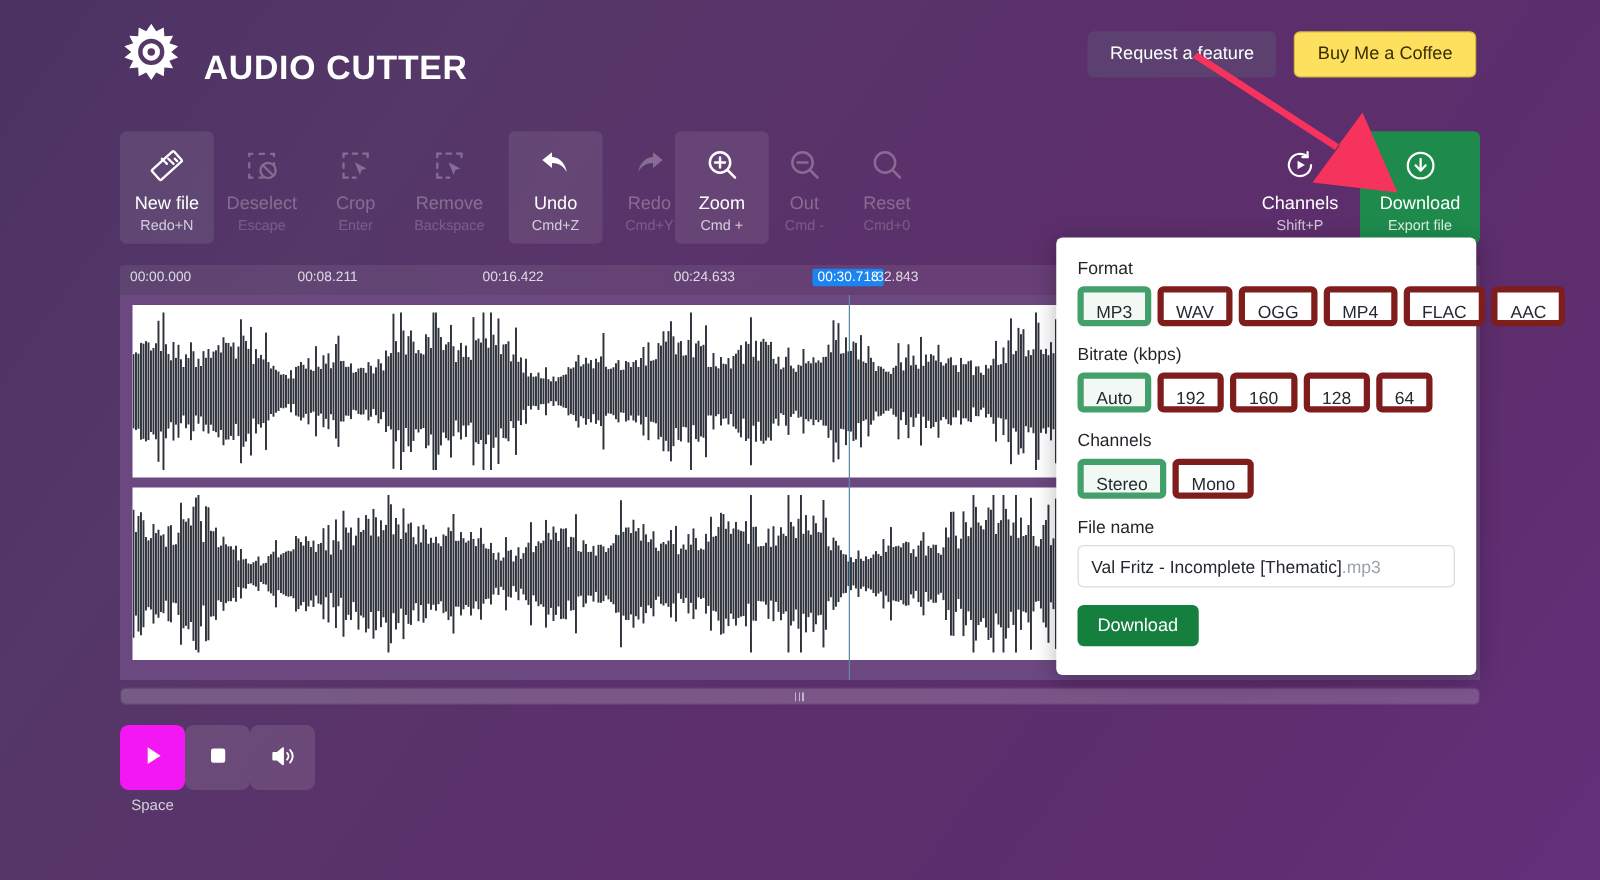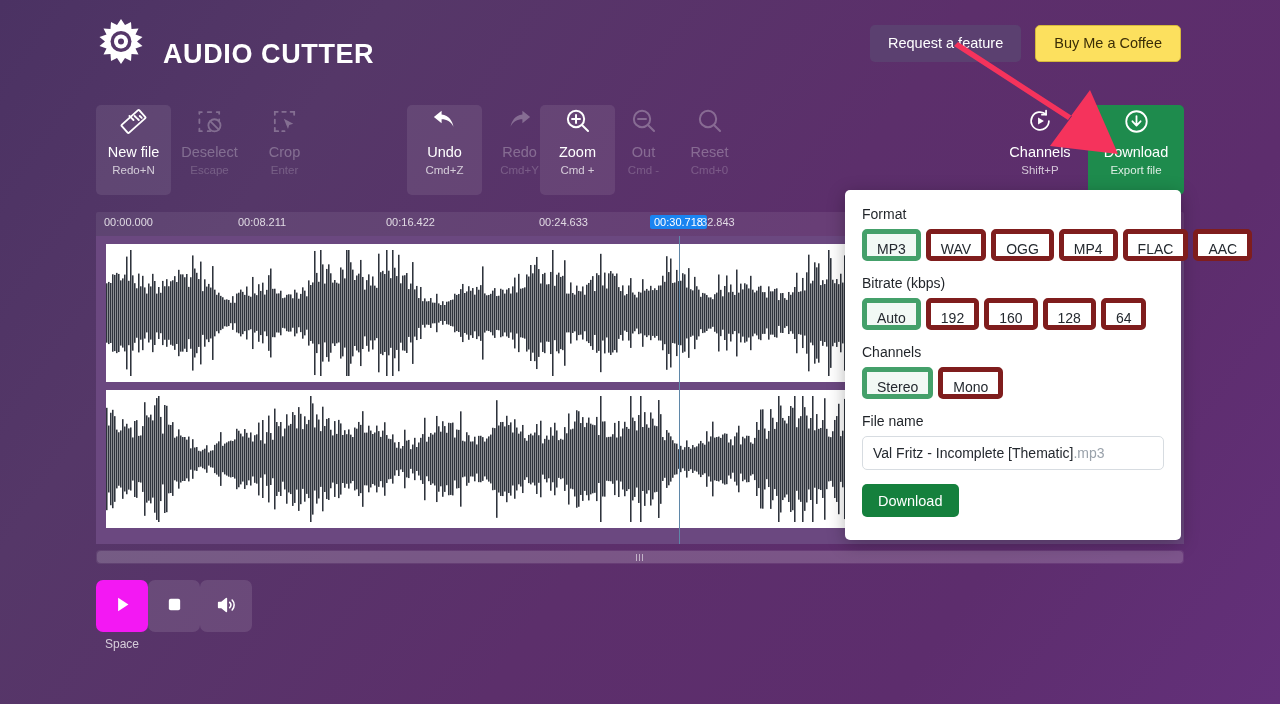--- a/index.html
+++ b/index.html
@@ -49,21 +49,21 @@
 
   
   .toolbar {
     position: absolute; left: 96px; top: 105px;
     width: 1088px; height: 90px;
   }
   .tool {
     position: absolute; top: 0; width: 75px; height: 90px;
     border-radius: 5px; background: transparent;
     display: flex; flex-direction: column; align-items: center;
-    padding-top: 0; cursor: pointer; user-select: none;
+    padding-top: 11px; cursor: pointer; user-select: none;
   }
   .tool.active { background: rgba(255,255,255,0.085); }
   .tool .ticon { height: 32px; display: flex; align-items: center; justify-content: center; }
   .tool .tlabel {
     margin-top: 7px; font-size: 14.5px; color: #ffffff; font-weight: normal;
     white-space: nowrap;
   }
   .tool .tkey {
     margin-top: 4px; font-size: 11.5px; color: rgba(255,255,255,0.72);
     white-space: nowrap;
@@ -243,20 +243,30 @@
     <span class="ticon">
       <svg width="27" height="27" viewBox="0 0 24 24" fill="none" stroke="#fff" stroke-width="1.6" stroke-linecap="round">
         <path d="M3.4 6V3.4h2.6 M10 3.4h3.2 M17.4 3.4h3.2v2.6 M3.4 10.4v3.2 M3.4 17.6v3h3 M10 20.6h2"></path>
         <path d="M11.4 9.6 l8.4 4.4 -3.6 1.1 -1.1 3.6 Z" fill="#fff" stroke="none"></path>
       </svg>
     </span>
     <span class="tlabel">Crop</span>
     <span class="tkey">Enter</span>
   </div>
 
+  <div class="tool disabled" style="left:226px">
+    <span class="ticon">
+      <svg width="27" height="27" viewBox="0 0 24 24" fill="none" stroke="#fff" stroke-width="1.6" stroke-linecap="round">
+        <path d="M3.4 6V3.4h2.6 M10 3.4h3.2 M17.4 3.4h3.2v2.6 M3.4 10.4v3.2 M3.4 17.6v3h3 M10 20.6h2"></path>
+        <path d="M11.4 9.6 l8.4 4.4 -3.6 1.1 -1.1 3.6 Z" fill="#fff" stroke="none"></path>
+      </svg>
+    </span>
+    <span class="tlabel">Remove</span>
+    <span class="tkey">Backspace</span>
+  </div>
 
   <div class="tool disabled" style="left:386px">
     <span class="ticon">
       <svg width="29" height="29" viewBox="0 0 24 24" fill="#ffffff">
         <path d="M14.4 6.2V3.1l6.4 5.2-6.4 5.2v-3.3c-4.3 0-7.6 1.9-9.8 6.1 0.9-4.6 3.6-9.4 9.8-10.1z"></path>
       </svg>
     </span>
     <span class="tlabel">Redo</span>
     <span class="tkey">Cmd+Y</span>
   </div>

